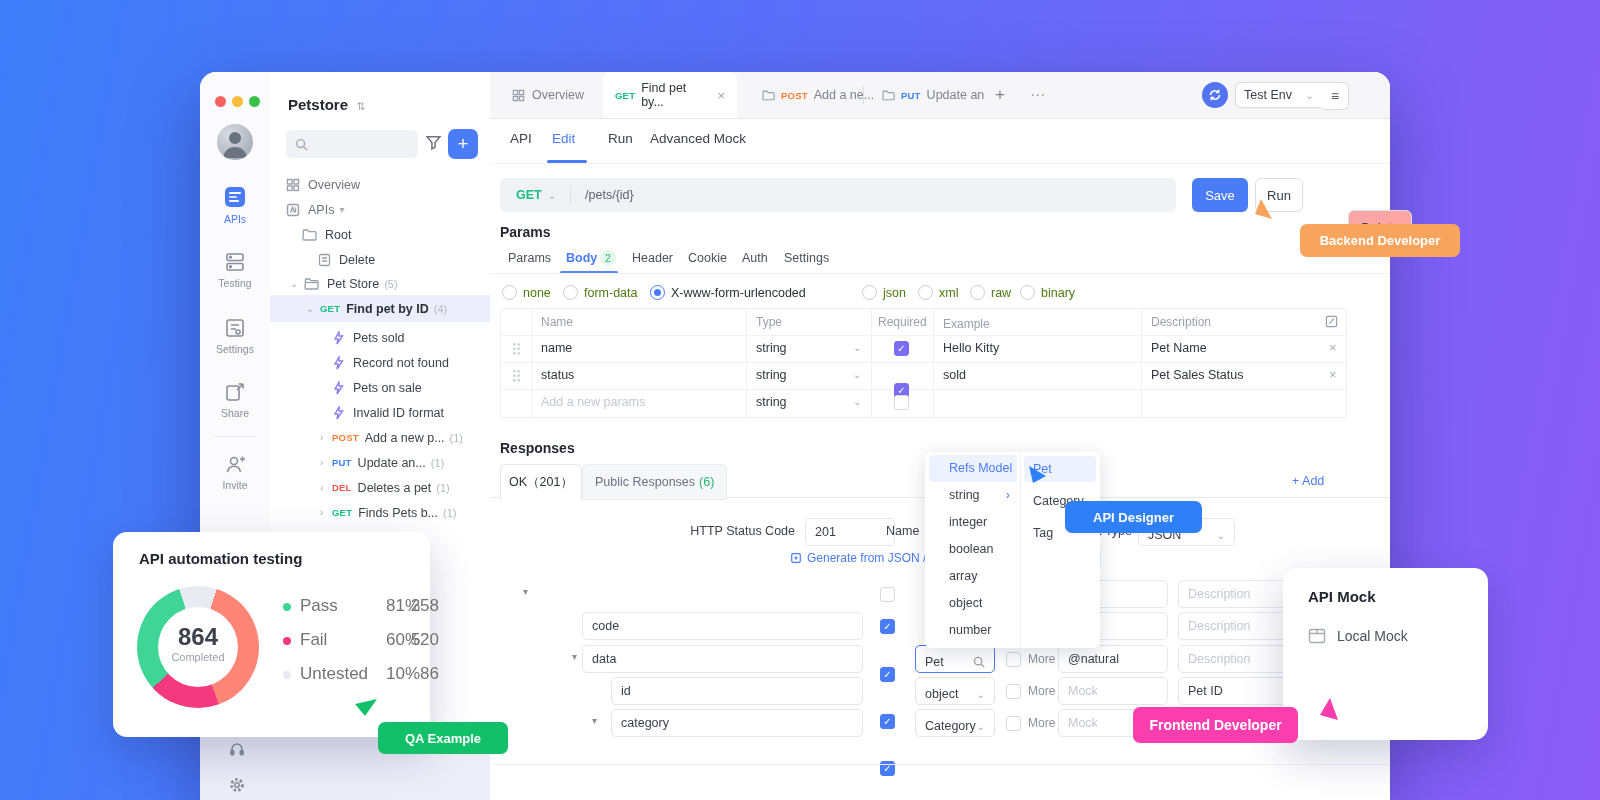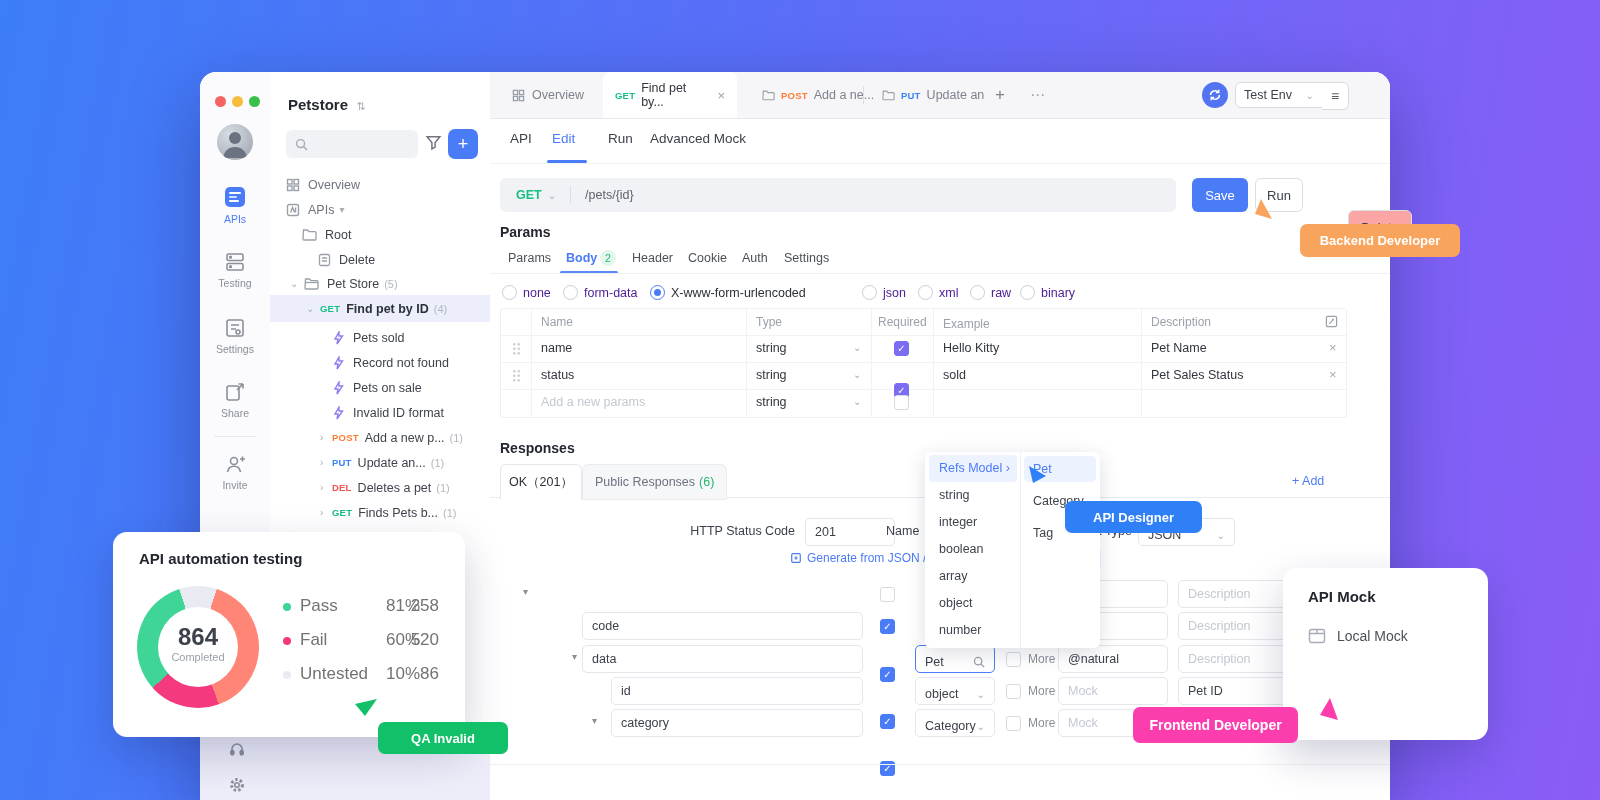--- a/index.html
+++ b/index.html
@@ -32,31 +32,31 @@
   .field::placeholder{color:#c3c8d2;}
   .btn{border-radius:6px;font-size:13px;display:flex;align-items:center;justify-content:center;box-sizing:border-box;}
   .cb{width:15px;height:15px;border-radius:3px;border:1px solid #d6d9df;background:#fff;box-sizing:border-box;}
   .cb.purple{background:#7b6cf2;border-color:#7b6cf2;}
   .cb.blue{background:#4b7cf7;border-color:#4b7cf7;}
   .cb.checked{position:relative;}
   .cb.checked::after{content:"✓";position:absolute;left:0;top:0;width:100%;color:#fff;font-size:10px;text-align:center;line-height:14px;}
   .radio{width:15px;height:15px;border-radius:50%;border:1px solid #c9cdd4;background:#fff;box-sizing:border-box;display:inline-block;vertical-align:-3px;margin-right:6px;}
   .radio.sel{border:1.5px solid #4b7cf7;position:relative;}
   .radio.sel::after{content:"";position:absolute;inset:2.8px;border-radius:50%;background:#4b7cf7;}
-  .radiolabel{font-size:12.5px;color:#4c1d95;}
+  .radiolabel{font-size:12.5px;color:#4d7c0f;}
   .thead{color:#9aa1ac;font-size:12px;}
   .tcell{font-size:12.5px;color:#31353d;}
   .vline{position:absolute;top:0;bottom:0;width:1px;background:#f1f2f5;}
   .hline{position:absolute;left:0;right:0;height:1px;background:#f1f2f5;}
   .drag{width:9px;height:13px;background-image:radial-gradient(#c3c7cf 1.2px,transparent 1.3px);background-size:4.5px 4.5px;}
   .chev{color:#a6abb5;font-size:10px;}
   
   .panel{position:absolute;left:925px;top:452px;width:175px;height:196px;background:#fff;border-radius:6px;
          box-shadow:0 5px 20px rgba(40,45,80,.16);z-index:20;}
-  .pitem{position:absolute;left:4px;width:88px;height:27px;line-height:27px;padding-left:10px;font-size:12.5px;color:#3d434d;border-radius:4px;box-sizing:border-box;}
+  .pitem{position:absolute;left:4px;width:88px;height:27px;line-height:27px;padding-left:20px;font-size:12.5px;color:#3d434d;border-radius:4px;box-sizing:border-box;}
   .mitem{position:absolute;left:99px;width:72px;height:26px;line-height:26px;padding-left:9px;font-size:12.5px;color:#3d434d;border-radius:4px;box-sizing:border-box;}
   .hl{background:#edf3fe;color:#4b7cf7;}
   
   .card{position:absolute;background:#fff;border-radius:14px;box-shadow:0 16px 40px rgba(30,30,90,.22);z-index:22;}
   .badge{position:absolute;color:#fff;font-weight:bold;font-size:13px;border-radius:7px;display:flex;align-items:center;justify-content:center;z-index:30;}
   .cursor{position:absolute;z-index:31;}
   .legend-row{position:absolute;left:170px;width:156px;height:16px;font-size:17px;color:#737373;}
   .ldot{width:8px;height:8px;border-radius:50%;display:inline-block;margin-right:9px;}
 </style>
 </head>
@@ -488,21 +488,21 @@
     <div class="pitem" style="top:84px;">boolean</div>
     <div class="pitem" style="top:111px;">array</div>
     <div class="pitem" style="top:138px;">object</div>
     <div class="pitem" style="top:165px;">number</div>
     <div class="abs" style="left:95px;top:0;bottom:0;width:1px;background:#f0f1f4;"></div>
     <div class="mitem hl" style="top:4px;">Pet</div>
     <div class="mitem" style="top:36px;">Category</div>
     <div class="mitem" style="top:68px;">Tag</div>
   </div>
 
-  <div class="card" style="left:113px;top:532px;width:352px;height:205px;">
+  <div class="card" style="left:113px;top:532px;width:317px;height:205px;">
     <div class="abs" style="left:26px;top:18px;font-size:15px;font-weight:bold;color:#23272f;">API automation testing</div>
     <div class="abs" style="left:24px;top:54px;width:122px;height:122px;border-radius:50%;
          background:conic-gradient(from 0deg,#e9ebf2 0deg 18deg,#ff8576 18deg 160deg,#f5397f 160deg 228deg,#3fd597 228deg 342deg,#e9ebf2 342deg 360deg);">
       <div class="abs" style="left:21px;top:21px;width:80px;height:80px;border-radius:50%;background:#fff;text-align:center;">
         <div style="font-size:24px;font-weight:bold;color:#3c414b;margin-top:16px;">864</div>
         <div style="font-size:11px;color:#9aa0aa;">Completed</div>
       </div>
     </div>
     <div class="legend-row" style="top:64px;">
       <span class="ldot" style="background:#3fd597;"></span><span>Pass</span>
@@ -538,20 +538,20 @@
   <div class="badge" style="left:1300px;top:224px;width:160px;height:33px;background:#f9a45c;">Backend Developer</div>
 
   <svg class="cursor" style="left:1024px;top:464px;" width="26" height="26" viewBox="0 0 26 26">
       <polygon points="5,2 22,12 9,19" fill="#2f80f7"></polygon>
     </svg>
   <div class="badge" style="left:1065px;top:501px;width:137px;height:32px;background:#2f80f7;">API Designer</div>
 
   <svg class="cursor" style="left:352px;top:692px;" width="28" height="28" viewBox="0 0 28 28">
       <polygon points="3,12 25,7 13,24" fill="#12c06a"></polygon>
     </svg>
-  <div class="badge" style="left:378px;top:722px;width:130px;height:32px;background:#12c06a;">QA Invalid</div>
+  <div class="badge" style="left:378px;top:722px;width:130px;height:32px;background:#12c06a;">QA Example</div>
 
   <svg class="cursor" style="left:1316px;top:696px;" width="28" height="28" viewBox="0 0 28 28">
       <polygon points="14,2 22,24 4,19" fill="#fb3dae"></polygon>
     </svg>
   <div class="badge" style="left:1133px;top:707px;width:165px;height:36px;background:#fb3dae;font-size:14px;">Frontend Developer</div>
 
 </div>
 
 </body></html>

